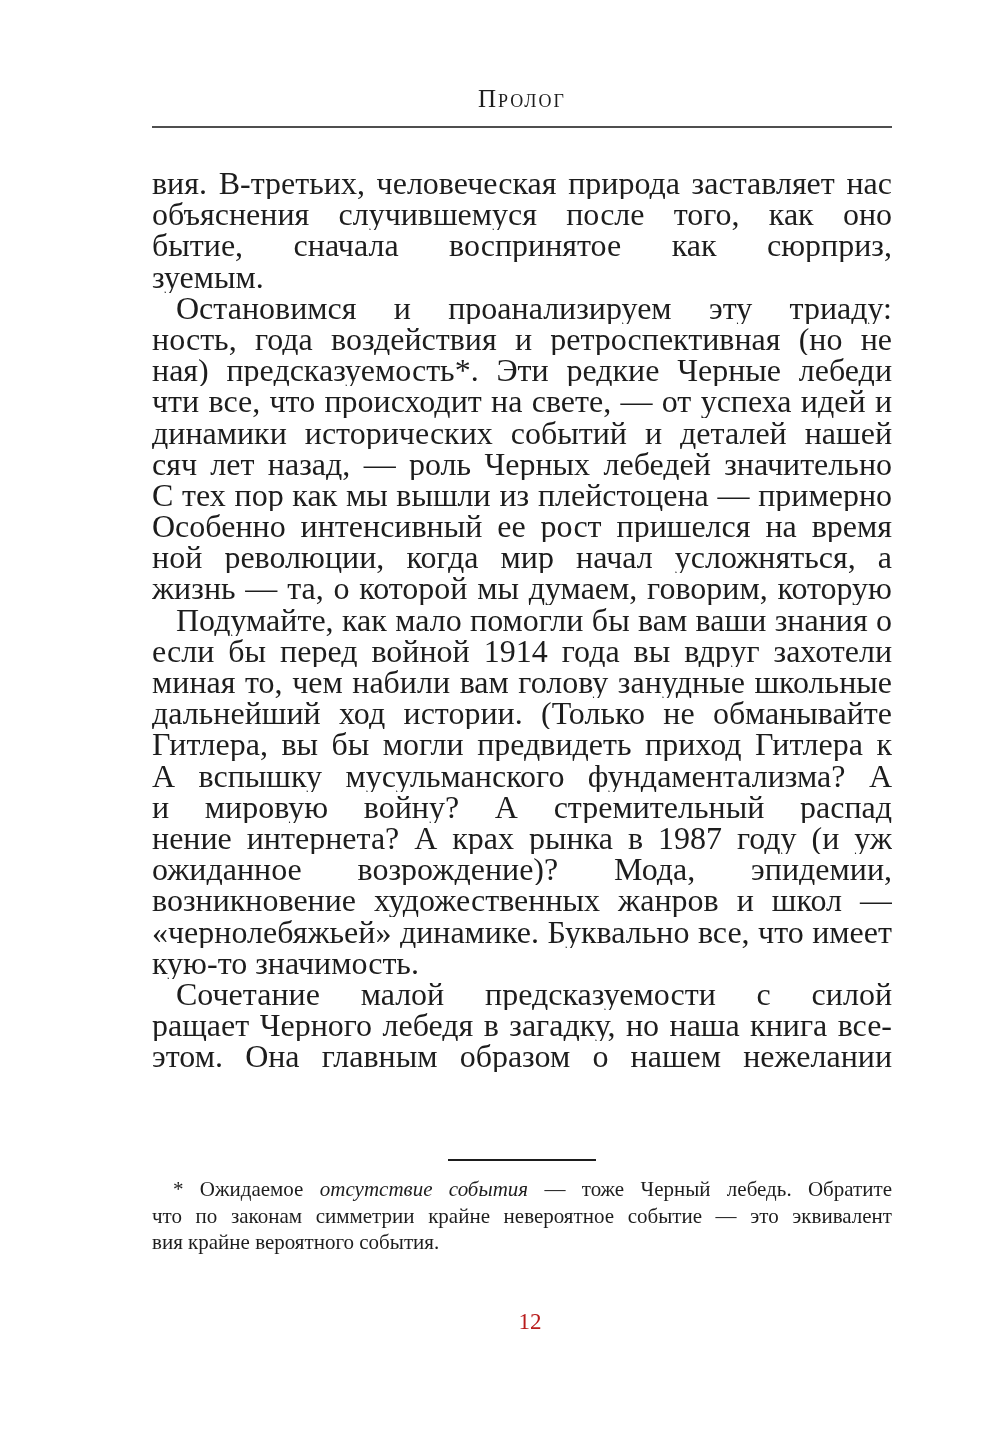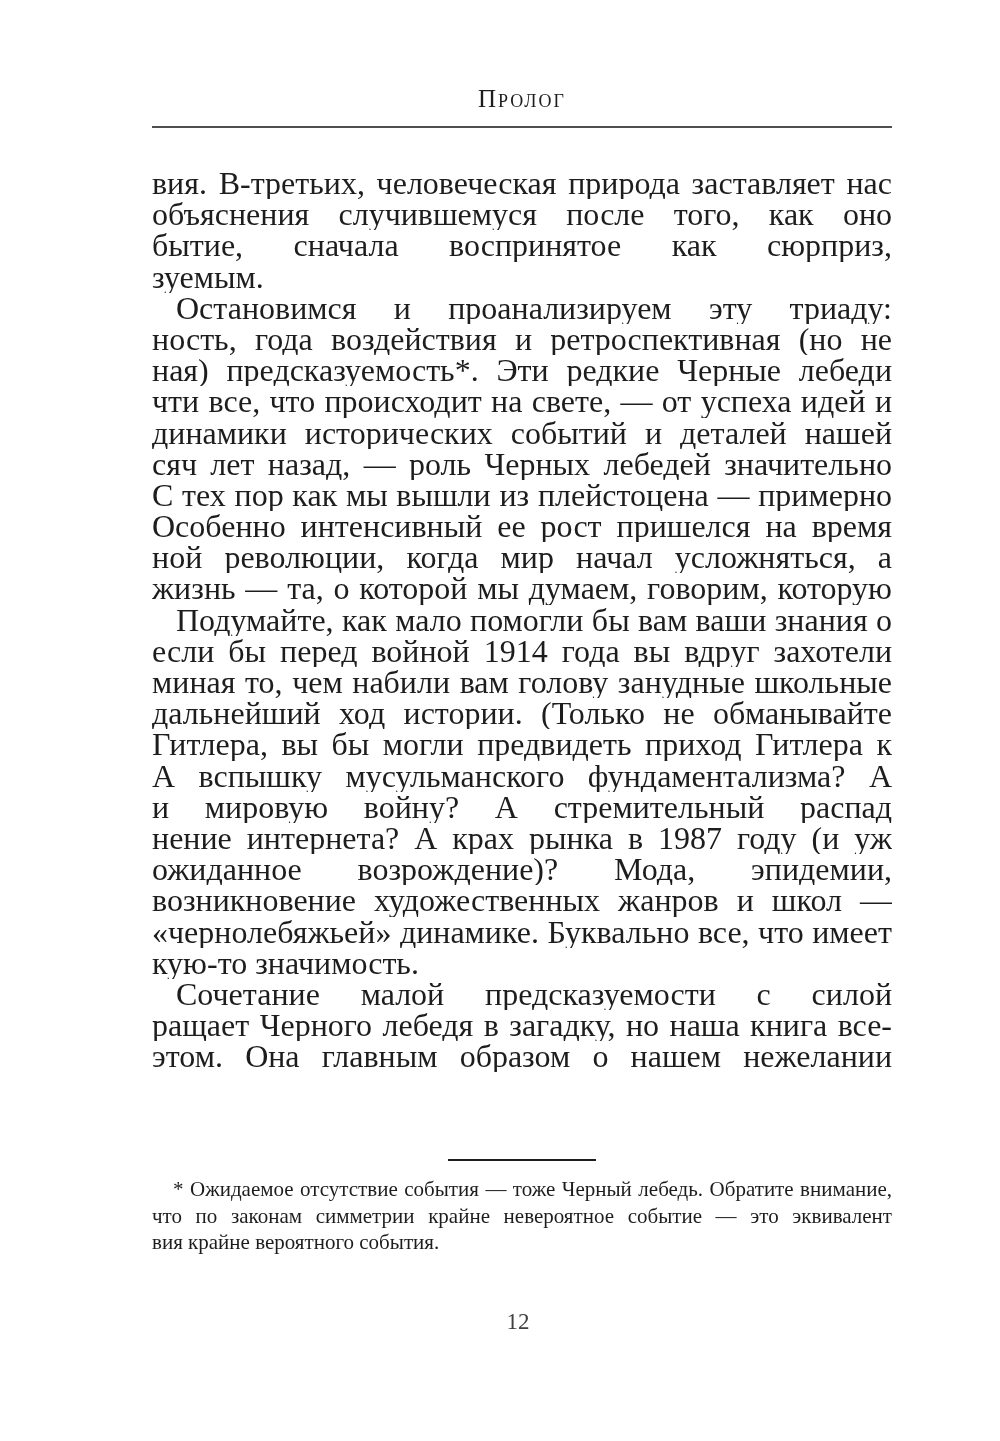--- a/index.html
+++ b/index.html
@@ -77,26 +77,26 @@
   }
   .footnote .line {
     height: 26.6px;
   }
   .footnote .line:first-child {
     text-indent: 21px;
   }
   .page-number {
     position: absolute;
     top: 1308px;
-    left: 148px;
+    left: 160px;
     width: 740px;
     text-align: center;
     font-size: 23px;
     line-height: 28px;
-    color: #404040;
+    color: #b91c1c;
   }
 </style>
 </head>
 <body>
 
 <div class="page">
   <div class="running-head">Пролог</div>
   <div class="head-rule"></div>
   <div class="body-text">
       <div class="para">
@@ -132,18 +132,18 @@
         <div class="line endline">кую-то значимость.</div>
       </div>
       <div class="para indent">
         <div class="line">Сочетание малой предсказуемости с силой воздействия прев-</div>
         <div class="line">ращает Черного лебедя в загадку, но наша книга все-таки не об</div>
         <div class="line">этом. Она главным образом о нашем нежелании признавать, что</div>
       </div>
     </div>
   <div class="footnote-rule"></div>
   <div class="footnote">
-      <div class="line"><span>* Ожидаемое </span><span style="">отсутствие события</span><span> — тоже Черный лебедь. Обратите внимание,</span></div>
+      <div class="line"><span>* Ожидаемое </span><span style="font-style: italic;">отсутствие события</span><span> — тоже Черный лебедь. Обратите внимание,</span></div>
       <div class="line"><span>что по законам симметрии крайне невероятное событие — это эквивалент отсутст-</span></div>
       <div class="line endline"><span>вия крайне вероятного события.</span></div>
     </div>
   <div class="page-number">12</div>
 </div>
 
 </body></html>

